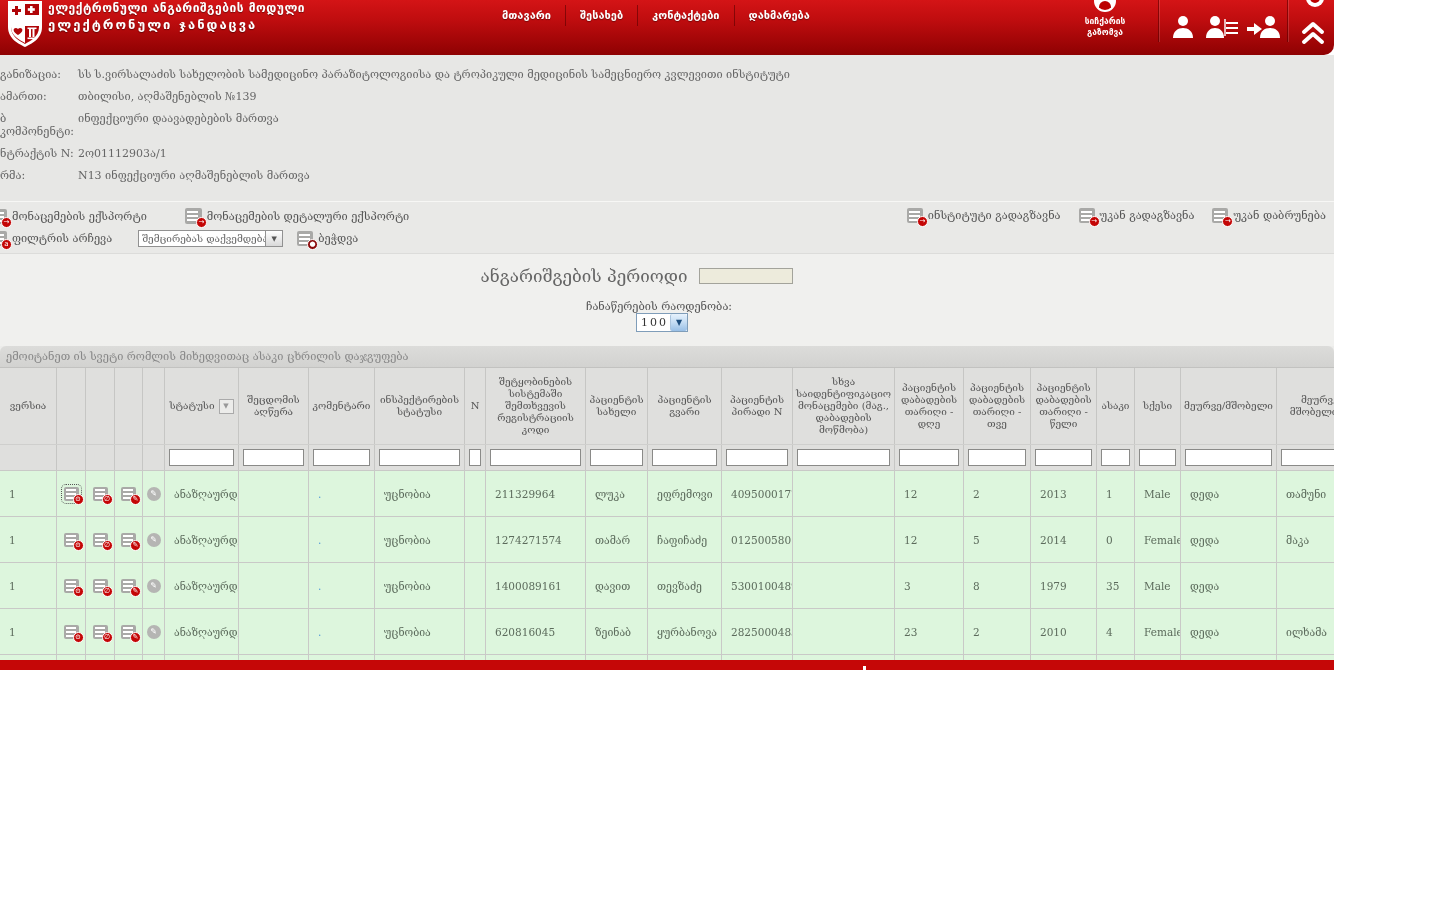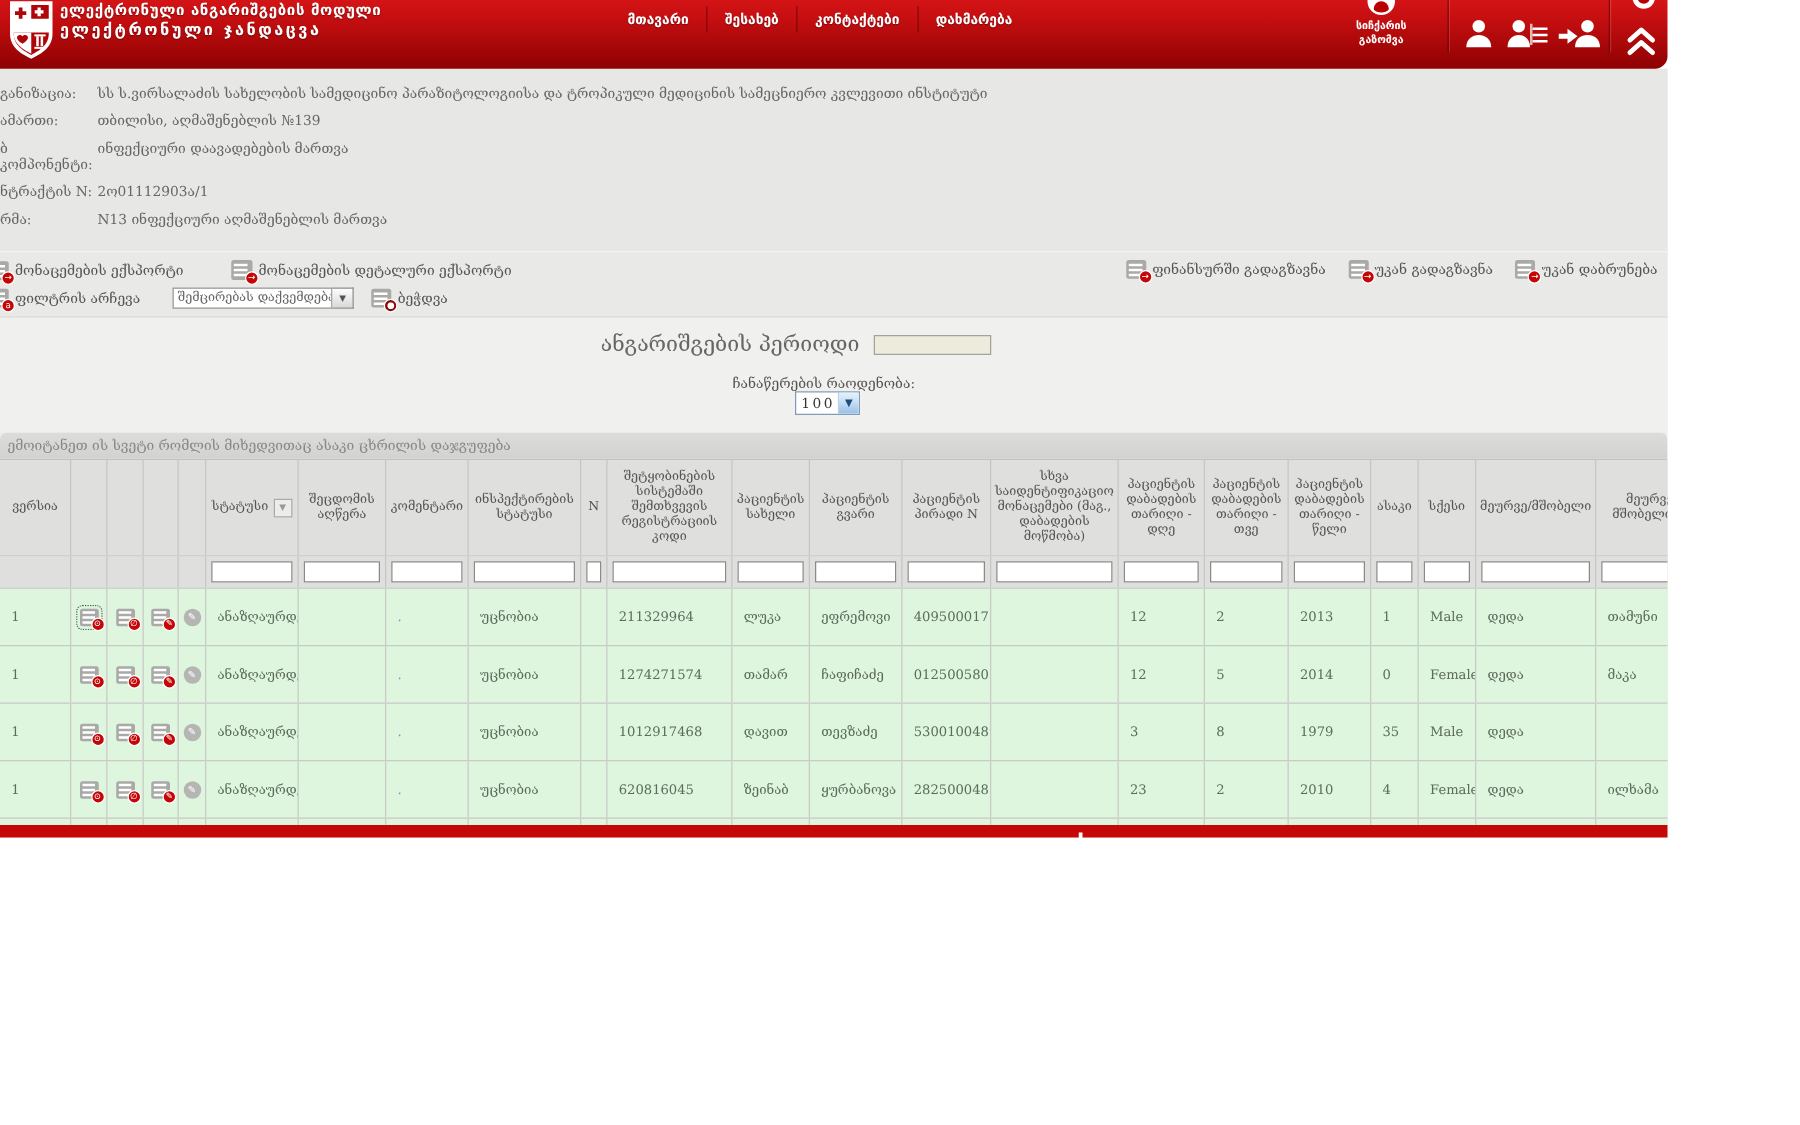--- a/index.html
+++ b/index.html
@@ -239,21 +239,21 @@
               <span class="badge" style="background:#8a0a0a">●</span>
             </span>
           <span class="lbl">ბეჭდვა</span>
         </div>
       </div>
       <div class="tb-right">
         <div class="tb-btn">
           <span class="docicon">
               <span class="badge">→</span>
             </span>
-          <span class="lbl">ფინანსურში გადაგზავნა</span>
+          <span class="lbl">ინსტიტუტი გადაგზავნა</span>
         </div>
         <div class="tb-btn">
           <span class="docicon">
               <span class="badge">→</span>
             </span>
           <span class="lbl">უკან გადაგზავნა</span>
         </div>
         <div class="tb-btn">
           <span class="docicon">
               <span class="badge">→</span>
@@ -503,21 +503,21 @@
                 </span>
               </div>
               <div class="td iconcell" style="width: 22px;">
                 <span class="pencil-gray">✎</span>
               </div>
               <div class="td" style="width: 74px;">ანაზღაურდება</div>
               <div class="td" style="width: 70px;"></div>
               <div class="td comment" style="width: 66px;">.</div>
               <div class="td" style="width: 90px;">უცნობია</div>
               <div class="td" style="width: 21px;"></div>
-              <div class="td" style="width: 100px;">1012917468</div>
+              <div class="td" style="width: 100px;">1400089161</div>
               <div class="td" style="width: 62px;">დავით</div>
               <div class="td" style="width: 74px;">თევზაძე</div>
               <div class="td" style="width: 71px;">53001004892</div>
               <div class="td" style="width: 102px;"></div>
               <div class="td" style="width: 69px;">3</div>
               <div class="td" style="width: 67px;">8</div>
               <div class="td" style="width: 66px;">1979</div>
               <div class="td" style="width: 38px;">35</div>
               <div class="td" style="width: 46px;">Male</div>
               <div class="td" style="width: 96px;">დედა</div>

